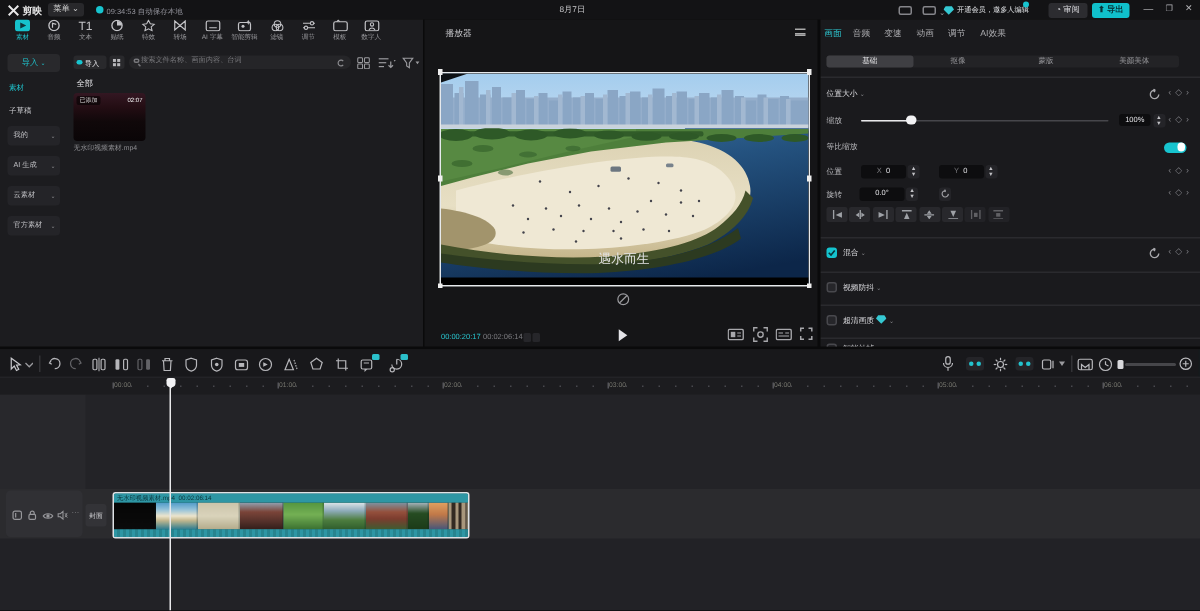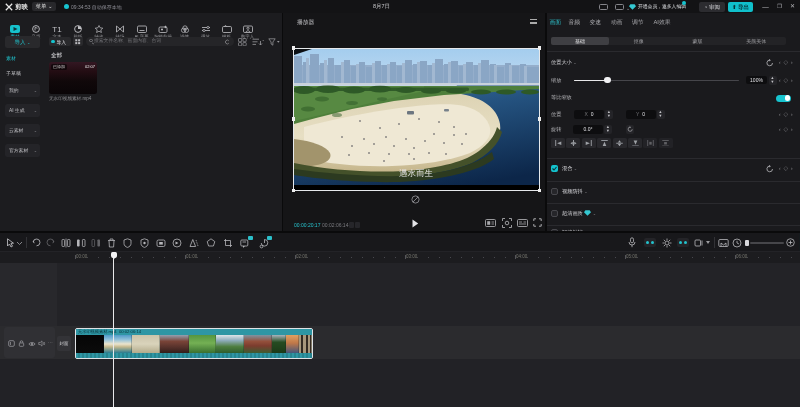--- a/index.html
+++ b/index.html
@@ -18,21 +18,21 @@
 .tb-ic2{left:615px;top:3.5px;width:9px;height:6px;border:1px solid #85858a;border-radius:1.5px;}
 .tb-caret{left:626px;top:5px;font-size:5px;color:#9a9a9e;}
 .member{left:629px;top:3px;font-size:4.8px;color:#dfe1e4;letter-spacing:0px;}
 .gem{left:629px;top:3.5px;width:7px;height:6px;}
 .memdot{left:682px;top:0.5px;width:4px;height:4px;border-radius:50%;background:#17c4cf;}
 .review{left:699px;top:1.5px;width:26px;height:10px;background:#2c2c30;border-radius:2px;color:#d6d6da;font-size:5.5px;line-height:10px;text-align:center;}
 .export{left:728px;top:1.5px;width:25px;height:10px;background:#10c0cb;border-radius:2px;color:#07343a;font-size:5.5px;font-weight:bold;line-height:10px;text-align:center;}
 .winbtn{top:0px;width:13px;height:13px;color:#b5b5b9;font-size:6.5px;line-height:13px;text-align:center;}
 
 #leftpanel{left:0;top:13px;width:282px;height:218px;background:#1c1c1f;}
-.topbar-item{top:12px;width:34px;height:17px;text-align:center;}
+.topbar-item{top:0px;width:34px;height:17px;text-align:center;}
 .topbar-item .lbl{font-size:4.4px;color:#97979b;margin-top:1px;}
 .topbar-item.sel .lbl{color:#20c6d0;}
 
 .side-import{left:5px;top:23px;width:35px;height:12px;background:#29292c;border-radius:2.5px;color:#1fc5cf;font-size:5.5px;line-height:12px;text-align:center;}
 .side-item{left:6px;width:35px;font-size:5px;color:#c7c7cb;}
 .side-grp{left:5px;width:35px;height:13px;background:#242428;border-radius:2.5px;font-size:4.8px;color:#c2c2c6;line-height:13px;padding-left:4px;white-space:nowrap;}
 .side-caret{position:absolute;right:3px;top:0px;font-size:4px;color:#8e8e92;}
 
 .imp-btn{left:48.5px;top:24px;width:22.5px;height:8.5px;background:#29292c;border-radius:2px;}
 .grid-btn{left:73px;top:24px;width:9.5px;height:8.5px;background:#29292c;border-radius:2px;}

